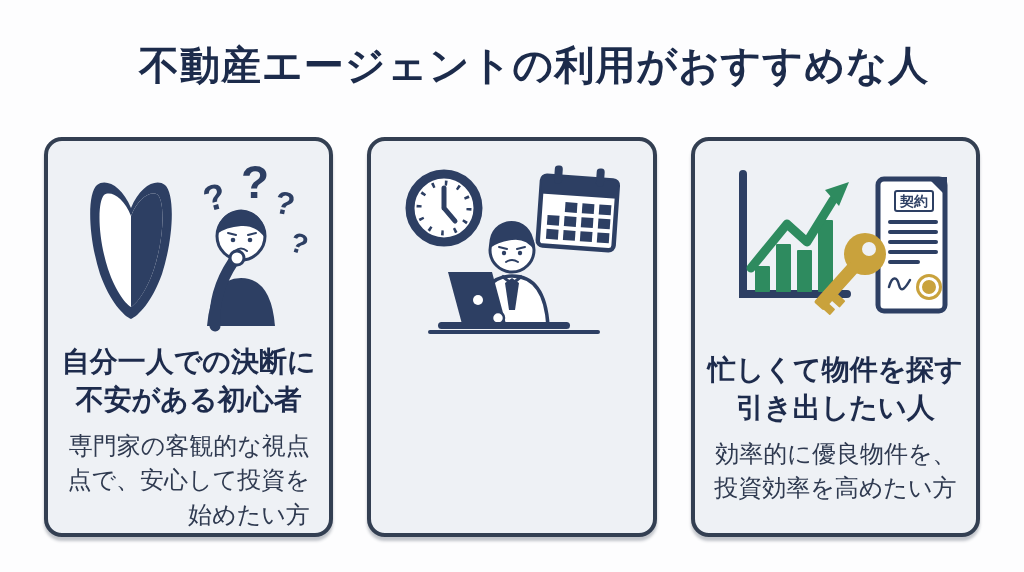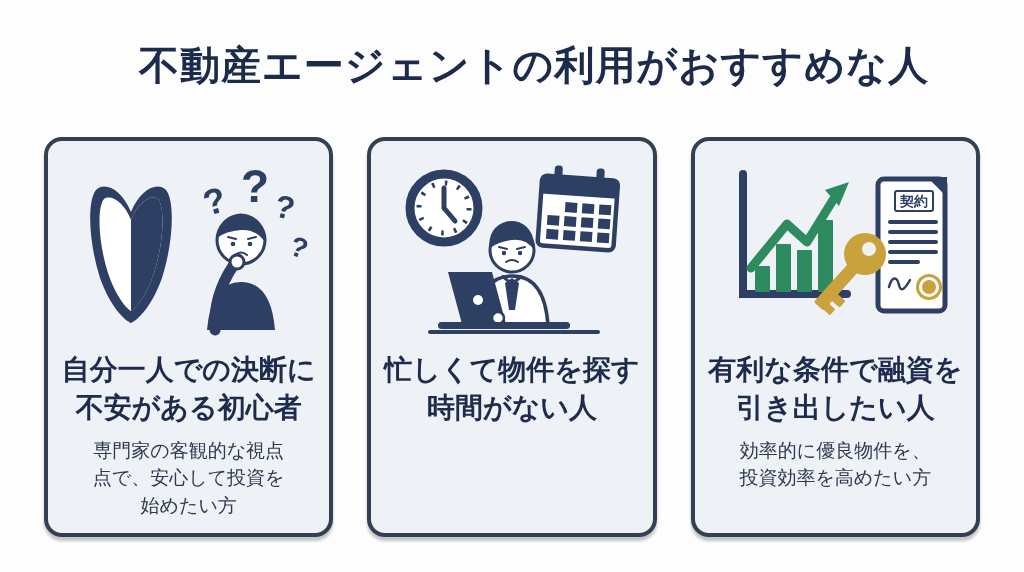--- a/index.html
+++ b/index.html
@@ -47,24 +47,24 @@
     margin: 2px 10px 10px;
     font-size: 28px;
     line-height: 1.35;
     font-weight: 700;
     color: #1d2b4c;
     text-align: center;
     white-space: pre-line;
   }
   .card-body {
     margin: 0 8px;
-    font-size: 19px;
+    font-size: 24px;
     line-height: 1.45;
     color: #2f3a50;
-    text-align: center;
+    text-align: right;
     white-space: pre-line;
   }
 </style>
 </head>
 <body>
 
 <h1 class="page-title">不動産エージェントの利用がおすすめな人</h1>
 
 <div class="cards">
 
@@ -146,22 +146,20 @@
           <polygon points="120,124 113,129 117,156 123,156 127,129" fill="#2d3f63"></polygon>
           <path d="M110,122 l10,8 l10,-8" fill="none" stroke="#2d3f63" stroke-width="3"></path>
           <polygon points="56,118 100,118 114,170 70,170" fill="#2d3f63"></polygon>
           <circle cx="86" cy="146" r="5" fill="#ffffff"></circle>
           <circle cx="106" cy="164" r="6" fill="#ffffff" stroke="#2d3f63" stroke-width="2.5"></circle>
           <rect x="46" y="168" width="132" height="7" rx="3.5" fill="#2d3f63"></rect>
           <rect x="36" y="176" width="172" height="4" rx="2" fill="#2d3f63"></rect>
         </g>
       </svg>
     </div>
-    <h2 class="card-heading">忙しくて物件を探す
-時間がない人</h2>
   </div>
 
   <div class="card">
     <div class="illus">
       <svg width="240" height="190" viewBox="0 0 240 190">
 
         <g>
           <path d="M28,20 L28,140 L132,140" fill="none" stroke="#2d3f63" stroke-width="8" stroke-linecap="round"></path>
           <g fill="#2e8b5f">
             <rect x="40" y="112" width="15" height="26" rx="1"></rect>
@@ -196,19 +194,19 @@
           <circle cx="150" cy="100" r="21" fill="#c9a23c"></circle>
           <circle cx="154" cy="95" r="7" fill="#eef1f5"></circle>
           <g transform="rotate(42 150 100)" fill="#c9a23c">
             <rect x="144" y="116" width="13" height="54" rx="2"></rect>
             <rect x="156" y="148" width="11" height="9" rx="1"></rect>
             <rect x="156" y="161" width="9" height="8" rx="1"></rect>
           </g>
         </g>
       </svg>
     </div>
-    <h2 class="card-heading">有利な条件で融資を
+    <h2 class="card-heading">忙しくて物件を探す
 引き出したい人</h2>
     <p class="card-body">効率的に優良物件を、
 投資効率を高めたい方</p>
   </div>
 
 </div>
 
 </body></html>

